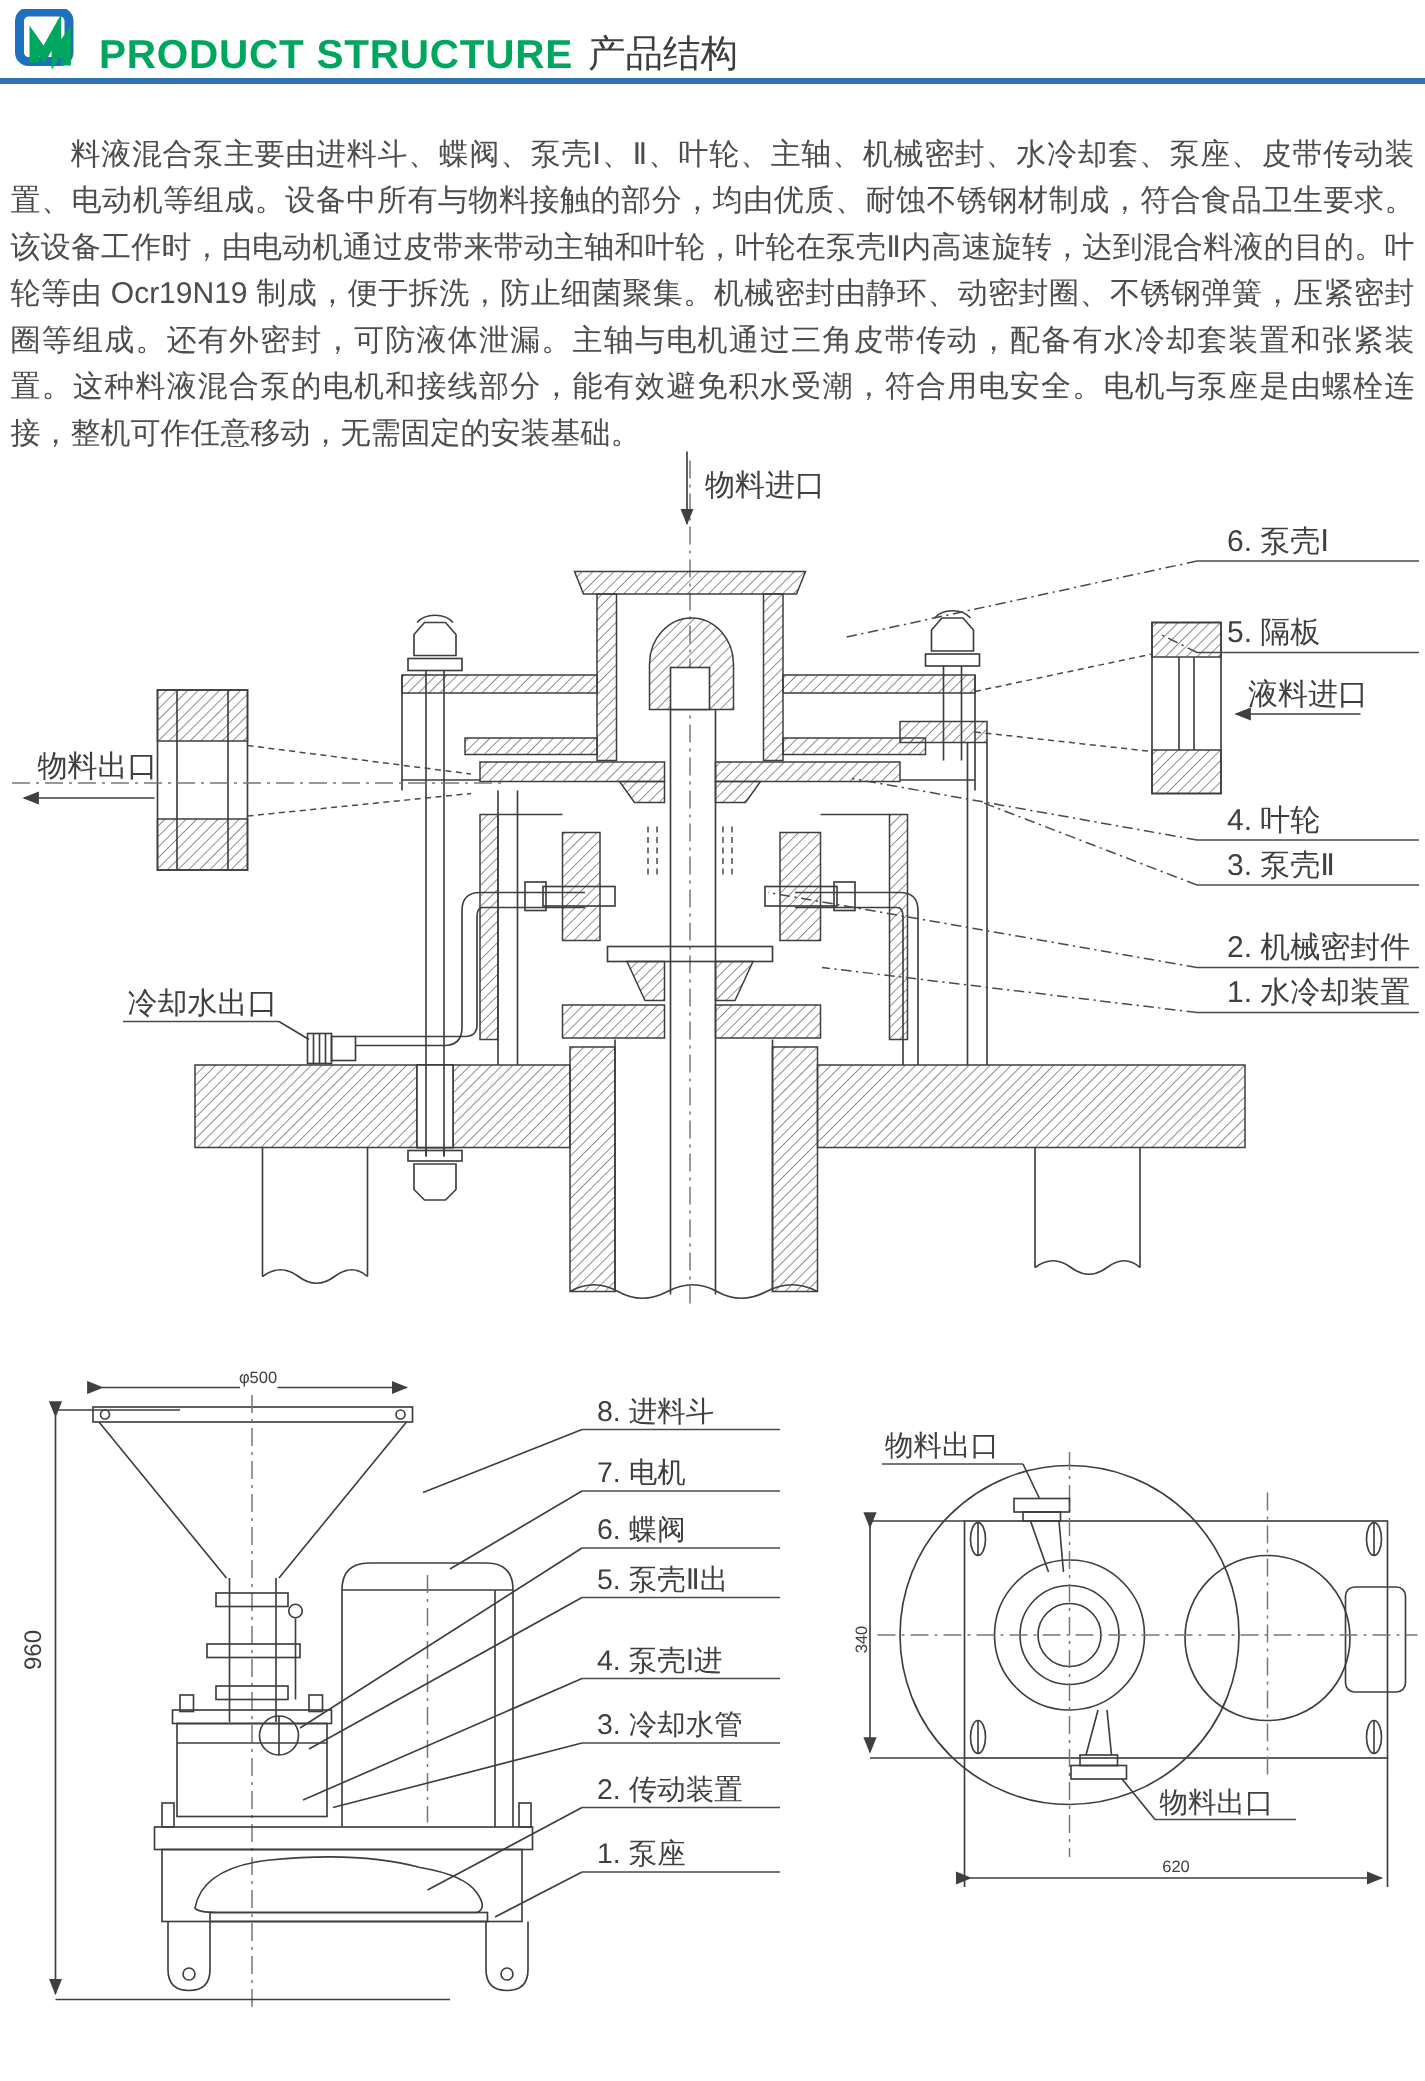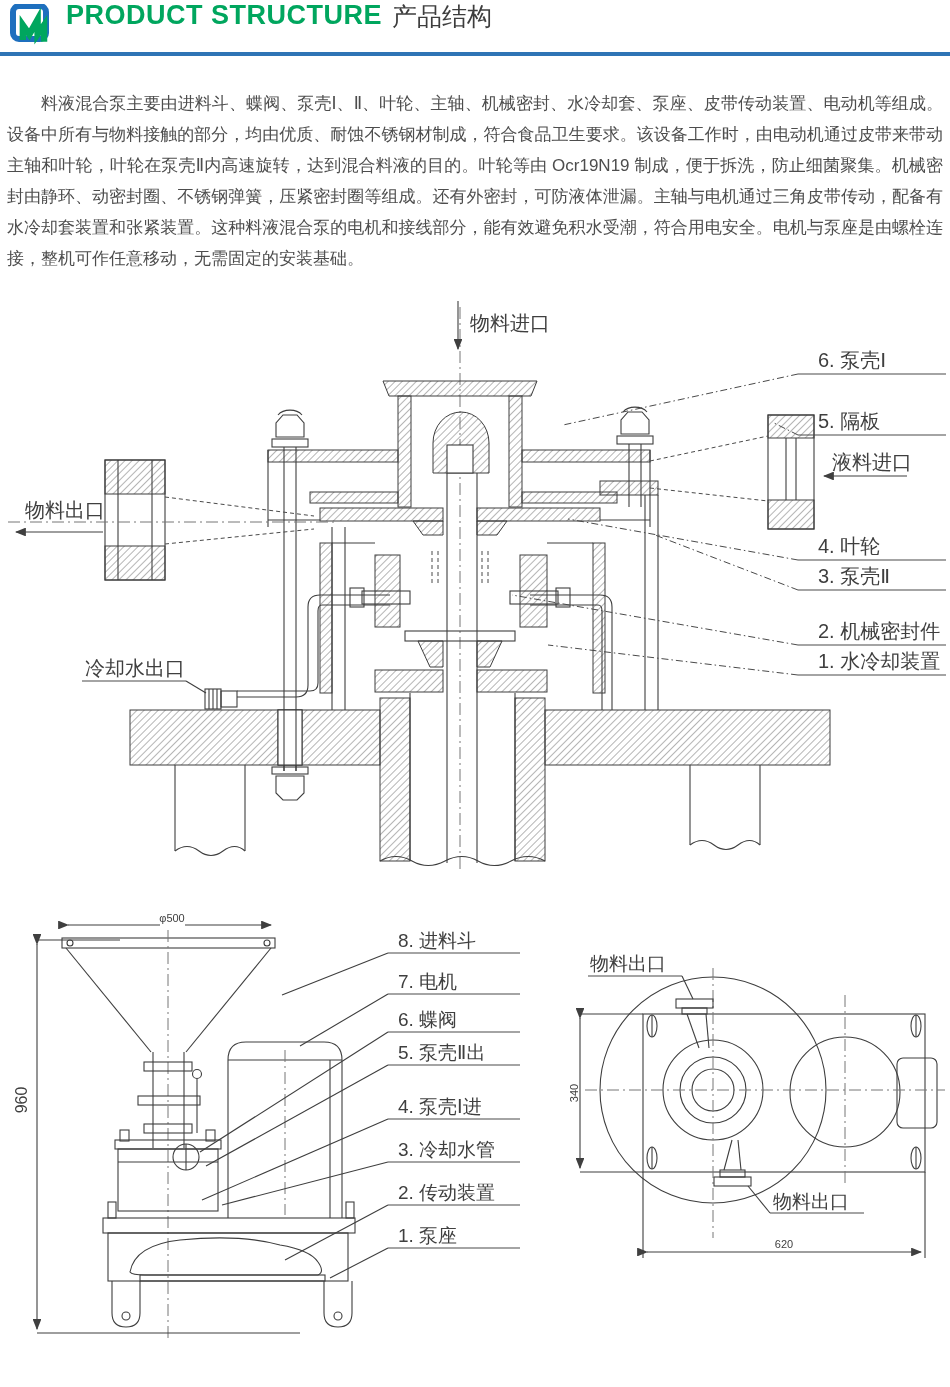--- a/index.html
+++ b/index.html
@@ -1,25 +1,25 @@
 <!DOCTYPE html>
 <html><head>
 <meta charset="utf-8">
 <style>
   html,body{margin:0;padding:0;background:#ffffff;}
   .page{position:relative;width:950px;height:1387px;background:#fff;overflow:hidden;
         font-family:"Liberation Sans","DejaVu Sans",sans-serif;}
   
-  .header{position:absolute;top:0;left:0;width:950px;height:52px;display:flex;align-items:flex-start;}
+  .header{position:absolute;top:0;left:0;width:950px;height:52px;display:flex;align-items:flex-end;}
   .logo{width:46px;height:46px;margin:4px 10px 0 10px;flex:0 0 auto;}
   .title-en{color:#00A65E;font-size:27px;font-weight:bold;letter-spacing:.5px;margin-right:10px;white-space:nowrap;}
   .title-zh{color:#3d3d3d;font-size:25px;font-weight:500;white-space:nowrap;font-family:Liberation Mono, monospace;}
   .divider{position:absolute;top:52px;left:0;width:950px;height:4px;background:#2E74B5;}
   
-  .desc{position:absolute;top:88px;left:7px;width:936px;font-size:17px;line-height:31px;
+  .desc{position:absolute;top:88px;left:7px;width:936px;font-size:20px;line-height:31px;
         color:#4d4d4d;text-align:justify;text-indent:2em;}
   
   .dg{position:absolute;left:0;}
   svg text{font-family:"Liberation Sans","DejaVu Sans",sans-serif;}
   .st{stroke:#3e3e3e;stroke-width:1.1;fill:none;}
   .ht{stroke:#3e3e3e;stroke-width:1;}
   .w{fill:#ffffff;stroke:#3e3e3e;stroke-width:1.1;}
   .cl{stroke:#777;stroke-width:1;fill:none;stroke-dasharray:12 4 2 4;}
   .ld{stroke:#4a4a4a;stroke-width:1;fill:none;stroke-dasharray:7 3 1.5 3;}
   .dsh{stroke:#4a4a4a;stroke-width:1;fill:none;stroke-dasharray:4 3;}

